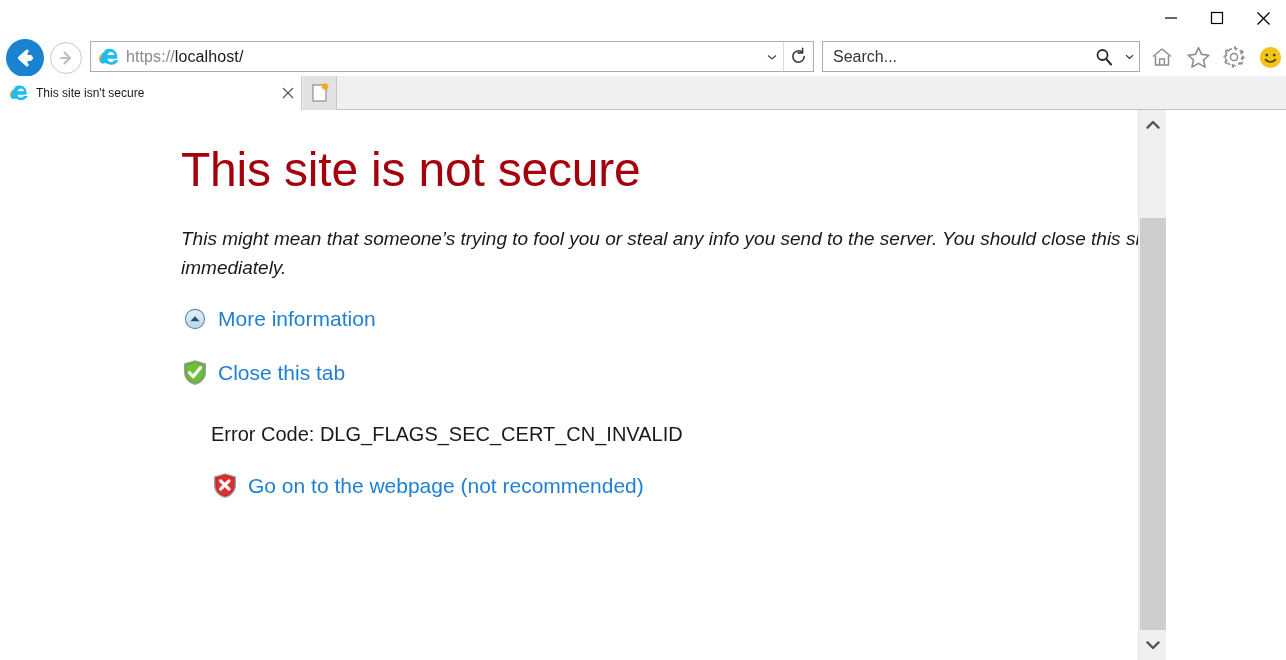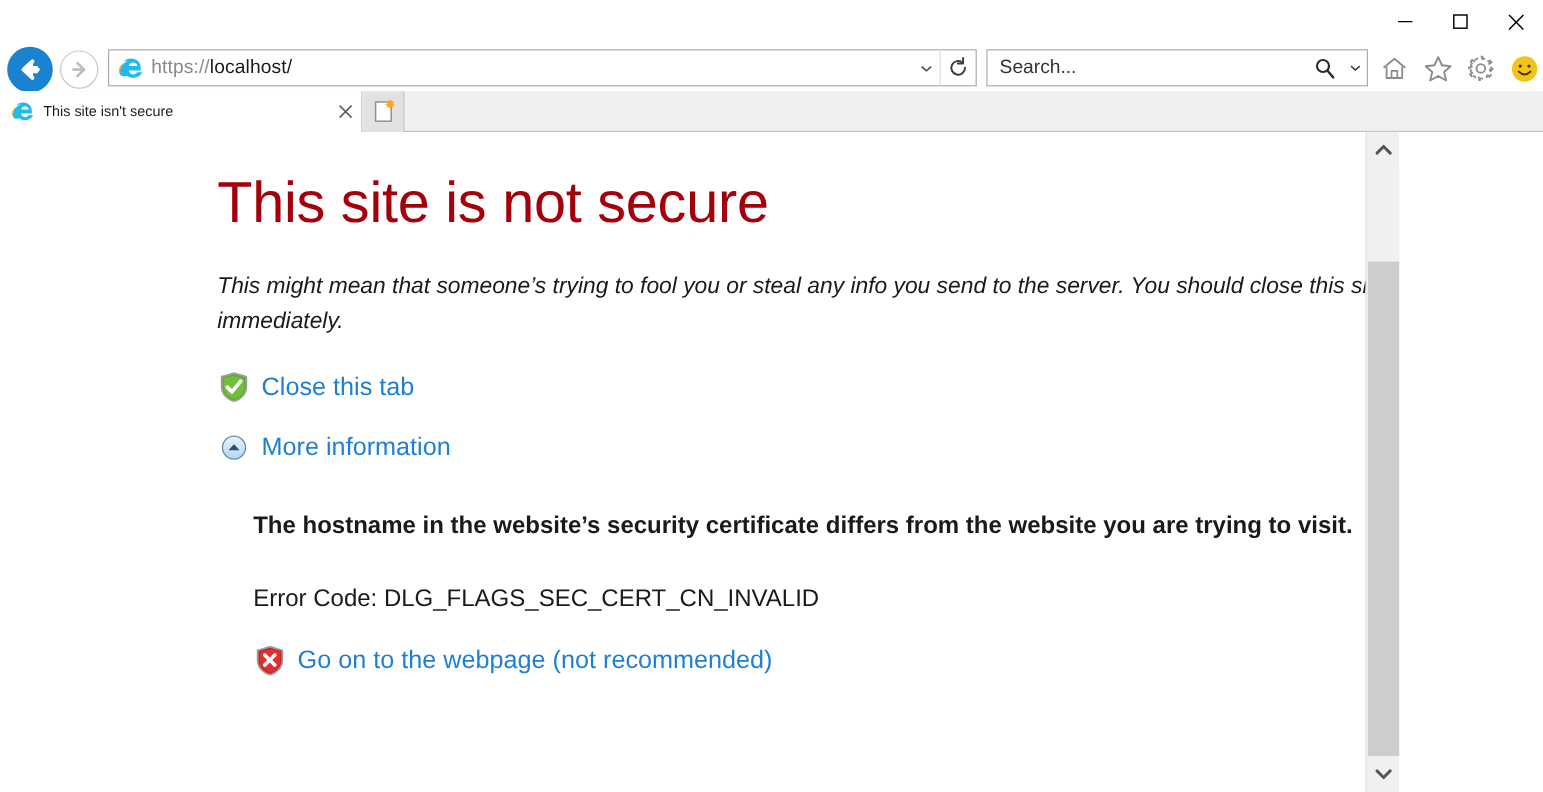--- a/index.html
+++ b/index.html
@@ -461,51 +461,50 @@
       </svg>
     </div>
   </div>
 
   <div class="viewport">
     <div class="content">
 
       <h1 class="err-heading">This site is not secure</h1>
 
       <p class="err-body">This might mean that someone’s trying to fool you or steal any info you send to the server. You should close this site immediately.</p>
-
-      <div class="linkrow first">
-        <span class="ico">
-          <svg width="26" height="27" viewBox="0 0 26 27">
-            <path d="M13 1.2 L24 4.4 L24 13.2 C24 19.6 19.2 24.2 13 26 C6.8 24.2 2 19.6 2 13.2 L2 4.4 Z" fill="#9aa09a"></path>
-            <path d="M13 2.8 L22.5 5.6 L22.5 13.2 C22.5 18.8 18.4 22.9 13 24.5 C7.6 22.9 3.5 18.8 3.5 13.2 L3.5 5.6 Z" fill="#5ea832"></path>
-            <path d="M13 3.9 L21.6 6.4 L21.6 13.2 C21.6 18.3 17.9 22 13 23.5 C8.1 22 4.4 18.3 4.4 13.2 L4.4 6.4 Z" fill="#6fbf3a"></path>
-            <path d="M7.4 13.6 L11.3 17.6 L18.6 8.6" fill="none" stroke="#ffffff" stroke-width="3.1" stroke-linecap="round" stroke-linejoin="round"></path>
-          </svg>
-        </span>
-        <a class="link" href="#">Close this tab</a>
-      </div>
 
       <div class="linkrow">
         <span class="ico">
           <svg width="22" height="22" viewBox="0 0 22 22">
             <defs>
               <linearGradient id="bluecirc" x1="0" y1="0" x2="0" y2="1">
                 <stop offset="0" stop-color="#e8f3fb"></stop>
                 <stop offset="1" stop-color="#b5d6ee"></stop>
               </linearGradient>
             </defs>
             <circle cx="11" cy="11" r="9.6" fill="url(#bluecirc)" stroke="#5f8fb5" stroke-width="1.1"></circle>
             <path d="M6.4 13.2 L11 8.2 L15.6 13.2 Z" fill="#2b4f6e"></path>
           </svg>
         </span>
         <a class="link" href="#">More information</a>
       </div>
 
+      <div class="linkrow first">
+        <span class="ico">
+          <svg width="26" height="27" viewBox="0 0 26 27">
+            <path d="M13 1.2 L24 4.4 L24 13.2 C24 19.6 19.2 24.2 13 26 C6.8 24.2 2 19.6 2 13.2 L2 4.4 Z" fill="#9aa09a"></path>
+            <path d="M13 2.8 L22.5 5.6 L22.5 13.2 C22.5 18.8 18.4 22.9 13 24.5 C7.6 22.9 3.5 18.8 3.5 13.2 L3.5 5.6 Z" fill="#5ea832"></path>
+            <path d="M13 3.9 L21.6 6.4 L21.6 13.2 C21.6 18.3 17.9 22 13 23.5 C8.1 22 4.4 18.3 4.4 13.2 L4.4 6.4 Z" fill="#6fbf3a"></path>
+            <path d="M7.4 13.6 L11.3 17.6 L18.6 8.6" fill="none" stroke="#ffffff" stroke-width="3.1" stroke-linecap="round" stroke-linejoin="round"></path>
+          </svg>
+        </span>
+        <a class="link" href="#">Close this tab</a>
+      </div>
+
       <div class="detail-block">
-        <p class="detail-title">The hostname in the website’s security certificate differs from the website you are trying to visit.</p>
         <p class="detail-errcode">Error Code: DLG_FLAGS_SEC_CERT_CN_INVALID</p>
         <div class="detail-link-row">
           <span class="ico">
             <svg width="26" height="27" viewBox="0 0 26 27">
               <path d="M13 1.2 L24 4.4 L24 13.2 C24 19.6 19.2 24.2 13 26 C6.8 24.2 2 19.6 2 13.2 L2 4.4 Z" fill="#a09a9a"></path>
               <path d="M13 2.8 L22.5 5.6 L22.5 13.2 C22.5 18.8 18.4 22.9 13 24.5 C7.6 22.9 3.5 18.8 3.5 13.2 L3.5 5.6 Z" fill="#c32020"></path>
               <path d="M13 3.9 L21.6 6.4 L21.6 13.2 C21.6 18.3 17.9 22 13 23.5 C8.1 22 4.4 18.3 4.4 13.2 L4.4 6.4 Z" fill="#de3030"></path>
               <path d="M8.6 8.8 L17 17.2 M17 8.8 L8.6 17.2" stroke="#ffffff" stroke-width="3.1" stroke-linecap="round"></path>
             </svg>
           </span>

